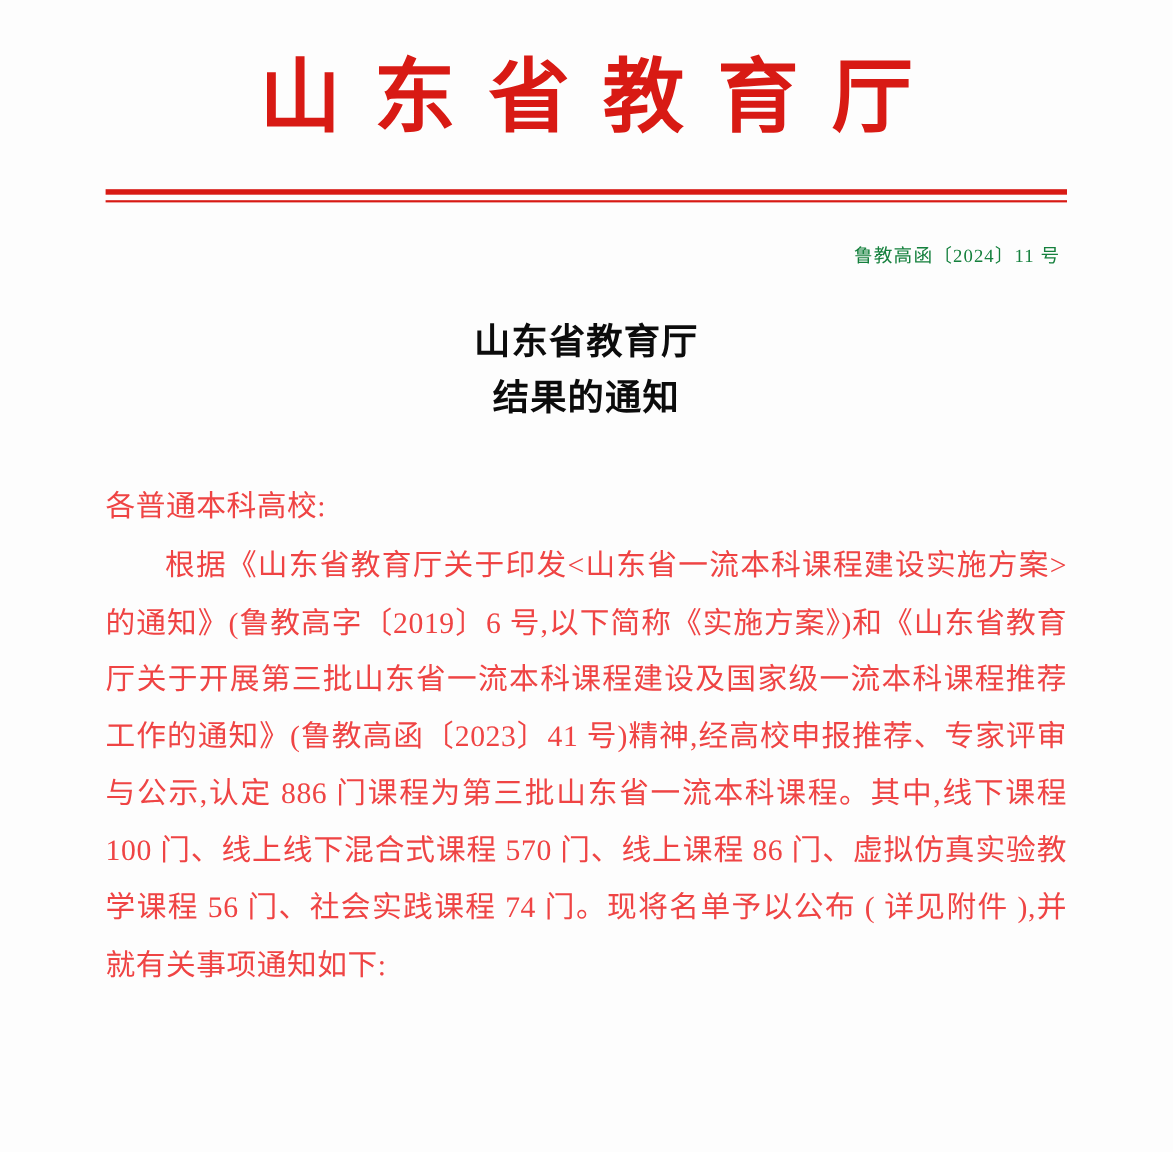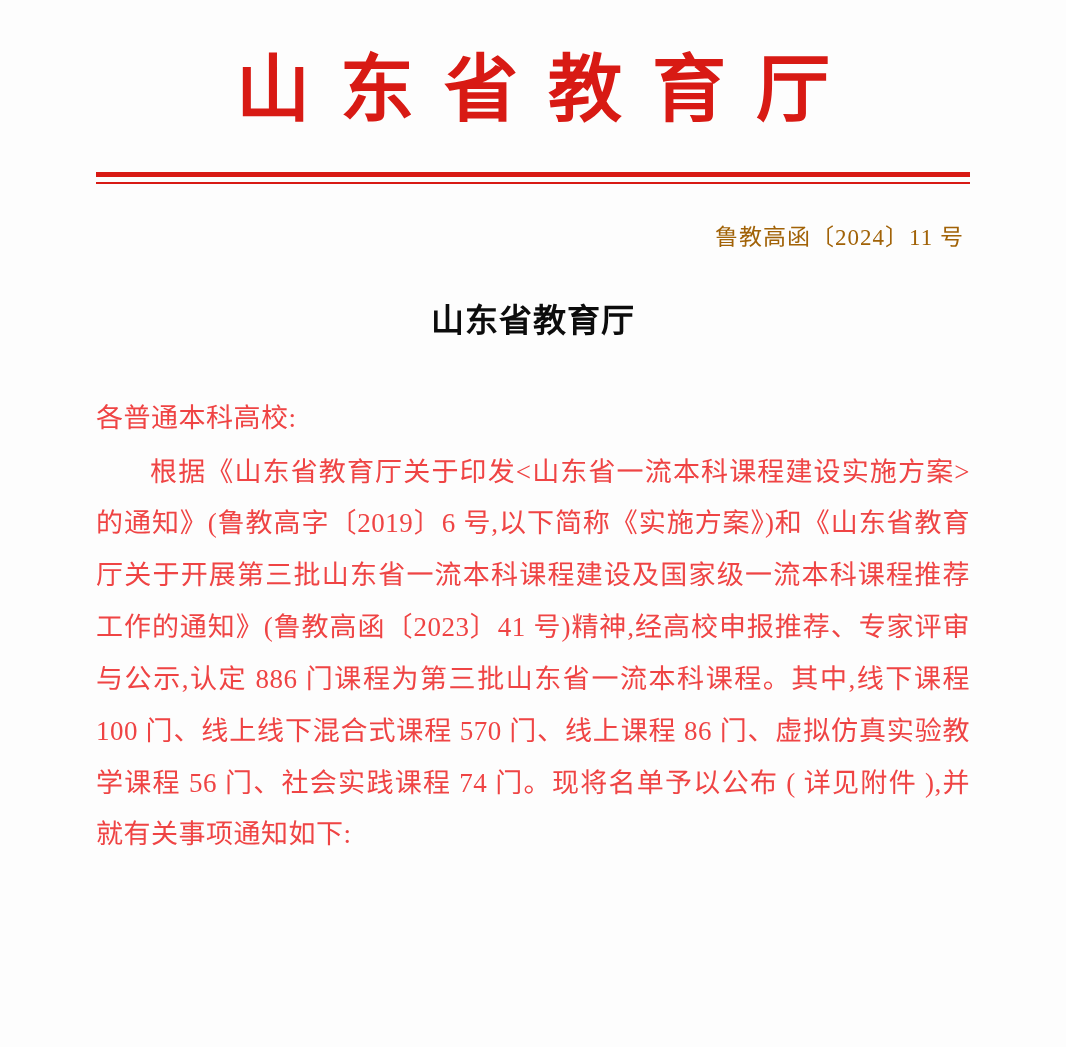--- a/index.html
+++ b/index.html
@@ -53,24 +53,24 @@
     height: 2px;
     background: #d81a14;
     width: 100%;
     margin-top: 5px;
   }
 
   
   .doc-number {
     margin-top: 34px;
     text-align: right;
-    font-size: 23px;
+    font-size: 17px;
     letter-spacing: 1px;
     padding-right: 6px;
-    color: #a16207;
+    color: #15803d;
   }
 
   
   .title-block {
     margin-top: 44px;
     text-align: center;
     font-weight: bold;
     font-size: 33px;
     line-height: 1.55;
     color: #0c0c0c;
@@ -108,20 +108,21 @@
     <div class="rule-wrap">
       <div class="rule-thick"></div>
       <div class="rule-thin"></div>
     </div>
   </div>
 
   <div class="doc-number">鲁教高函〔2024〕11 号</div>
 
   <div class="title-block">
     <span class="title-line">山东省教育厅</span>
+    <span class="title-line">结果的通知</span>
   </div>
 
   <div class="body-block">
     <p class="salutation">各普通本科高校:</p>
     <p class="para">根据《山东省教育厅关于印发&lt;山东省一流本科课程建设实施方案&gt;的通知》(鲁教高字〔2019〕6 号,以下简称《实施方案》)和《山东省教育厅关于开展第三批山东省一流本科课程建设及国家级一流本科课程推荐工作的通知》(鲁教高函〔2023〕41 号)精神,经高校申报推荐、专家评审与公示,认定 886 门课程为第三批山东省一流本科课程。其中,线下课程 100 门、线上线下混合式课程 570 门、线上课程 86 门、虚拟仿真实验教学课程 56 门、社会实践课程 74 门。现将名单予以公布 ( 详见附件 ),并就有关事项通知如下:</p>
   </div>
 
 </div>
 
 </body></html>

